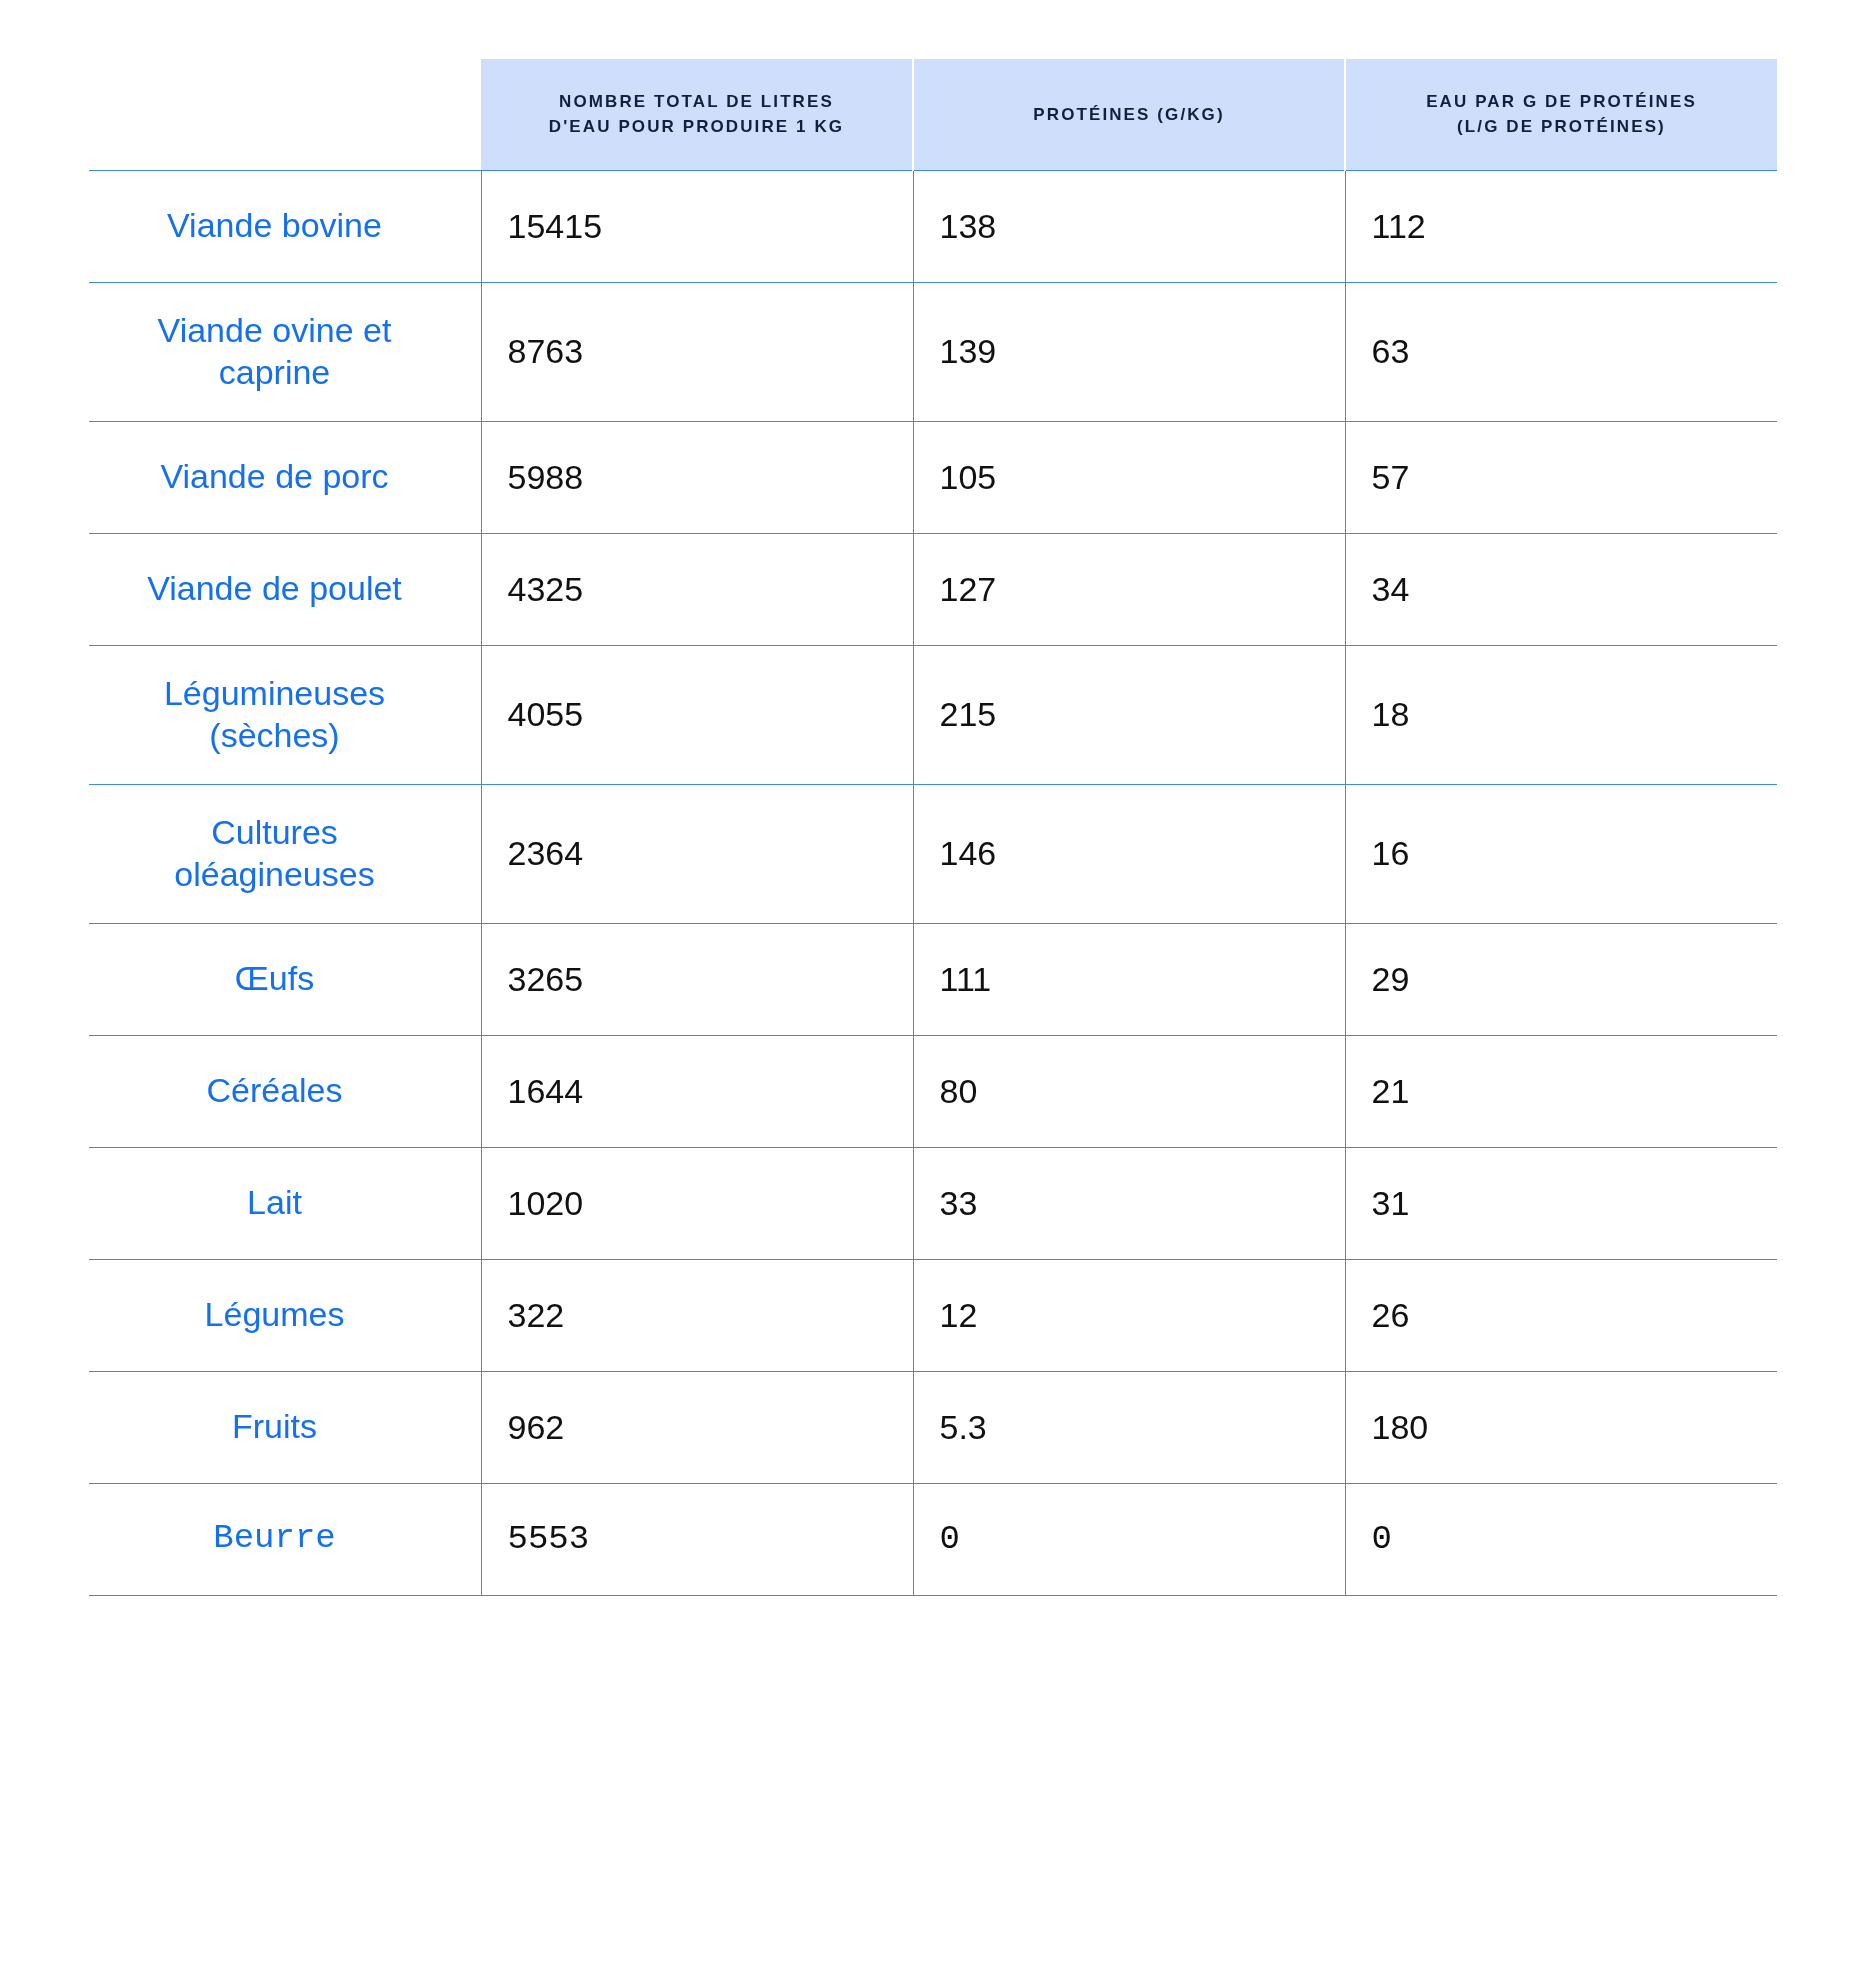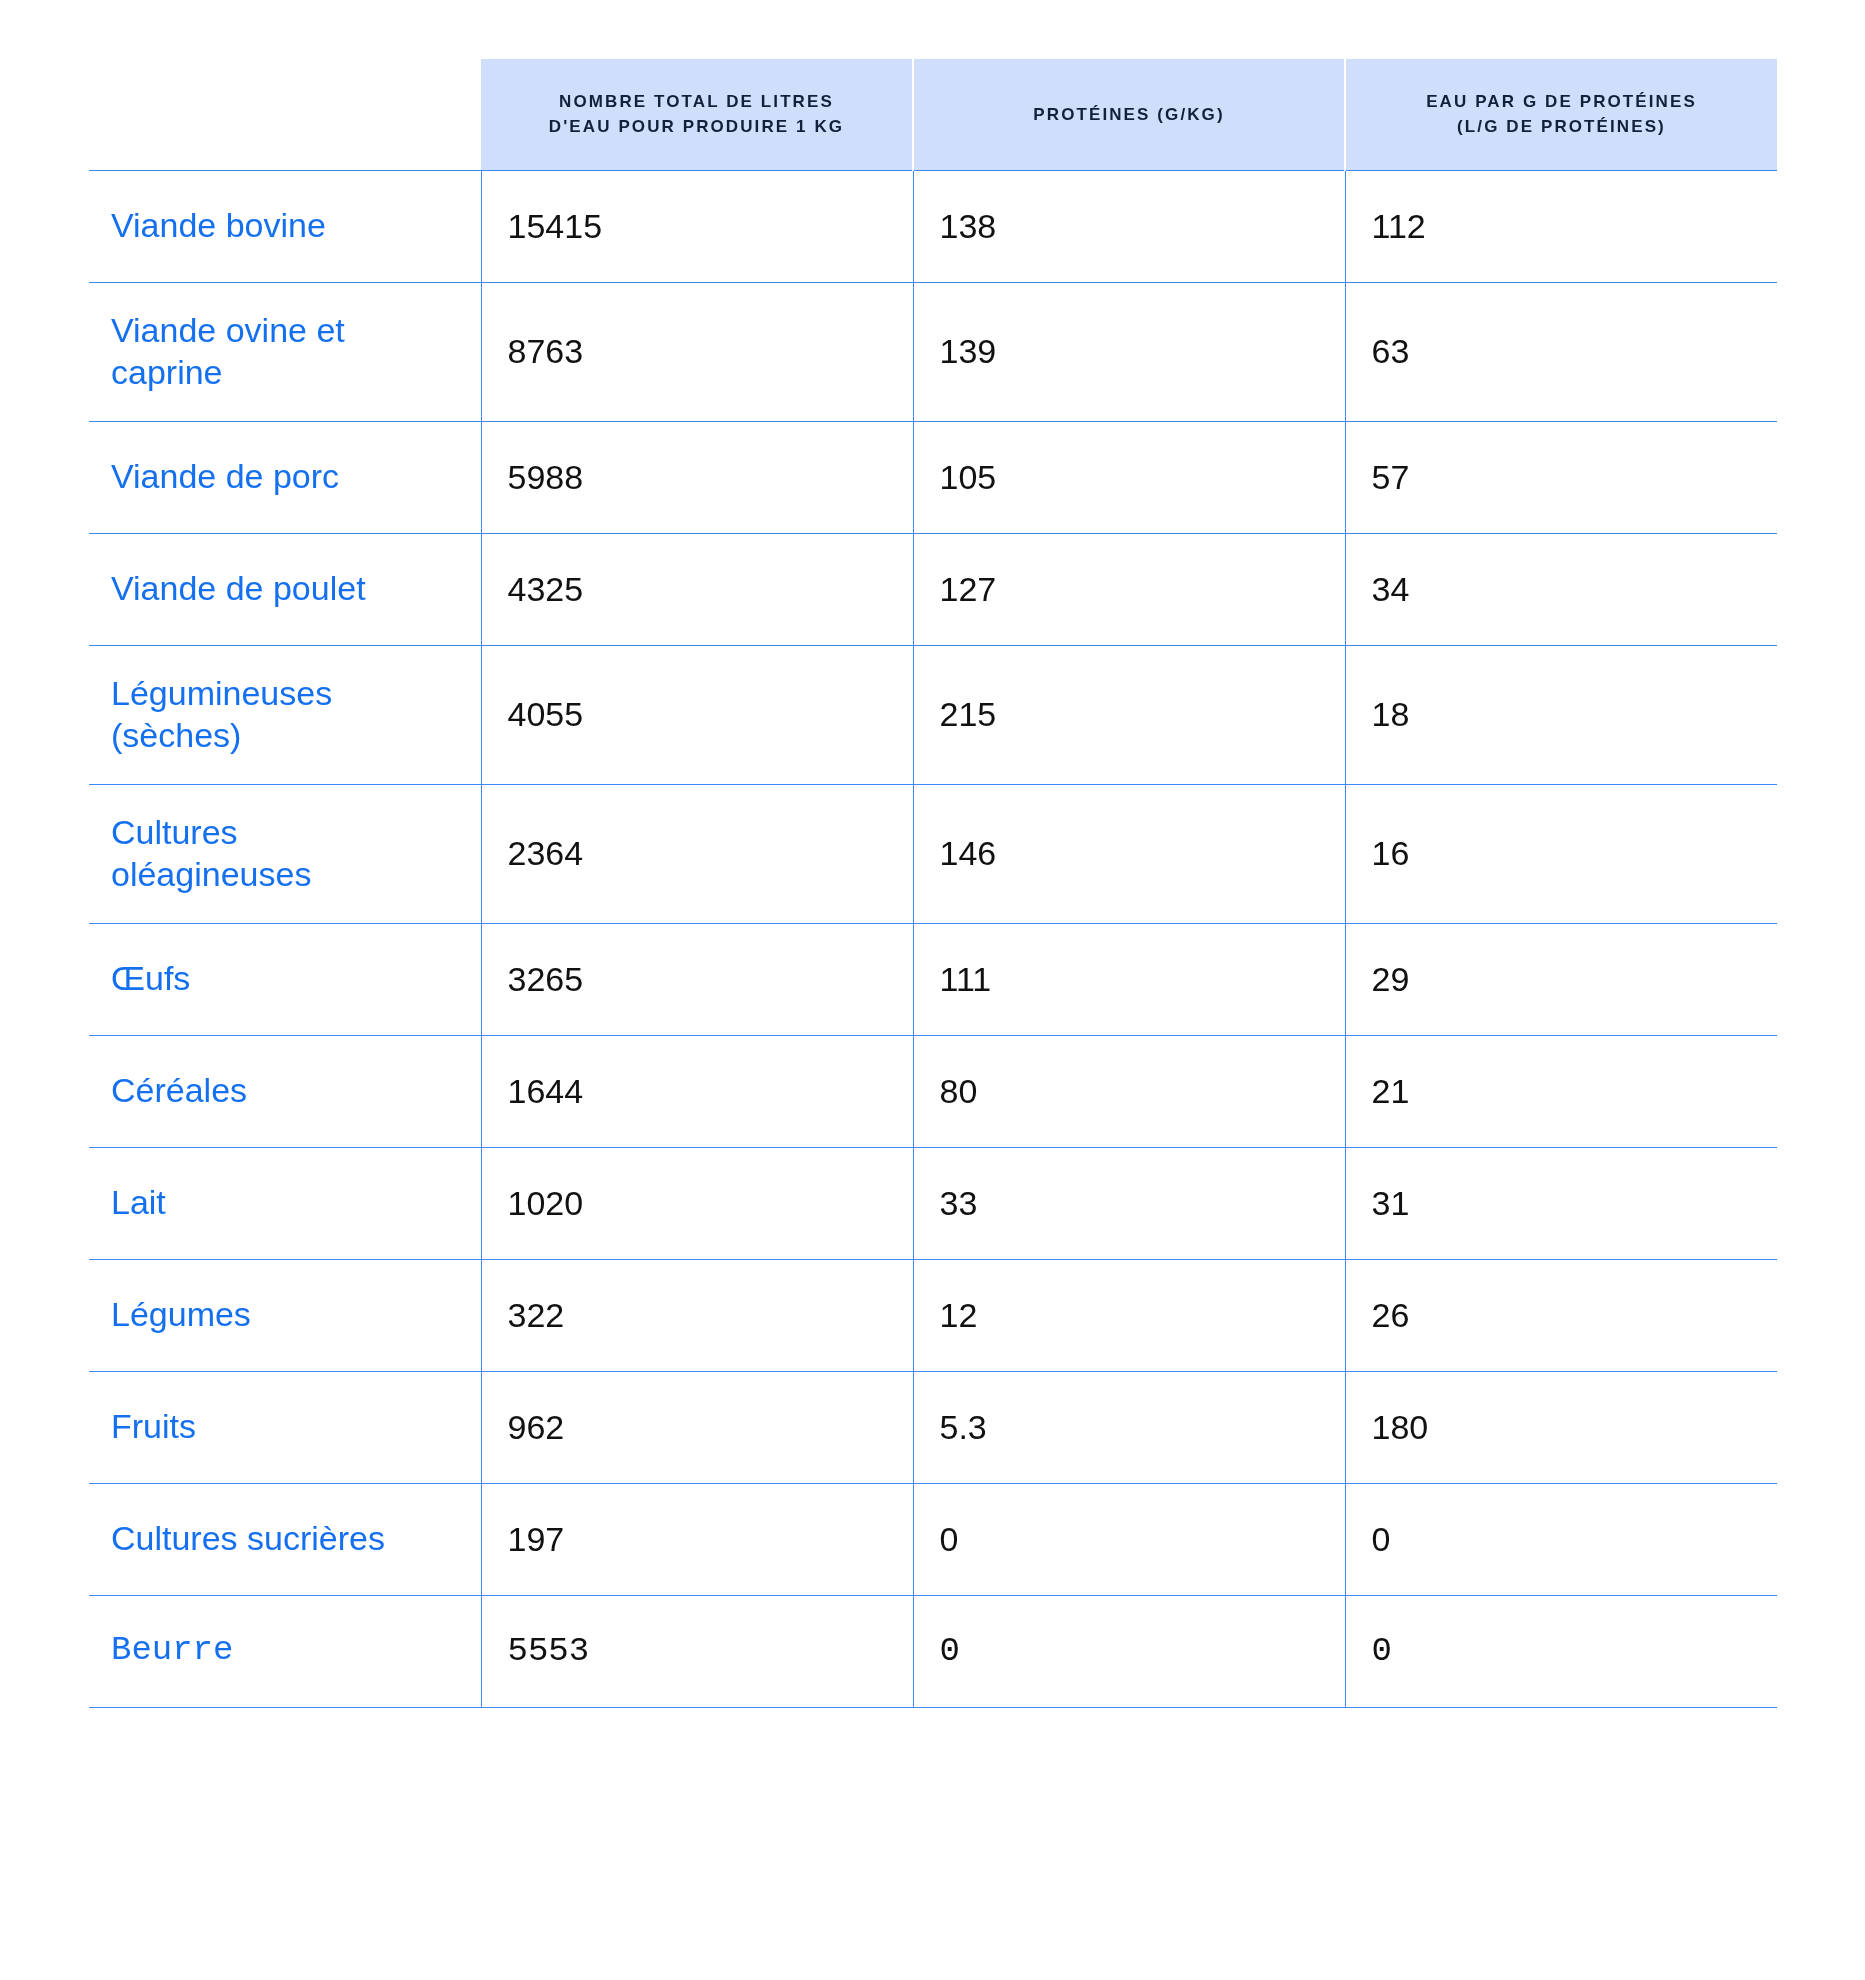--- a/index.html
+++ b/index.html
@@ -79,21 +79,21 @@
   }
   tbody tr:last-child td {
     border-bottom: 1.5px solid #3f86f7;
     font-family: Liberation Mono, monospace;
   }
 
   tbody tr.tall td {
     height: 139px;
   }
 
-  .lbl-wrap { display: block; max-width: 327px; }
+  .lbl-wrap { display: block; max-width: 327px; text-align: center; }
 </style>
 </head>
 <body>
 
 <div class="sheet">
   <table class="data-table">
     <colgroup>
       <col class="col-label">
       <col class="col-metric">
       <col class="col-metric">
@@ -199,28 +199,20 @@
       <tr>
         <td class="row-label">
             <span class="lbl-wrap">Fruits</span>
           </td>
         <td>962</td>
         <td>5.3</td>
         <td class="value-last">180</td>
       </tr>
       <tr>
         <td class="row-label">
-            <span class="lbl-wrap">Cultures sucrières</span>
-          </td>
-        <td>197</td>
-        <td>0</td>
-        <td class="value-last">0</td>
-      </tr>
-      <tr>
-        <td class="row-label">
             <span class="lbl-wrap">Beurre</span>
           </td>
         <td>5553</td>
         <td>0</td>
         <td class="value-last">0</td>
       </tr>
     </tbody>
   </table>
 </div>
 

